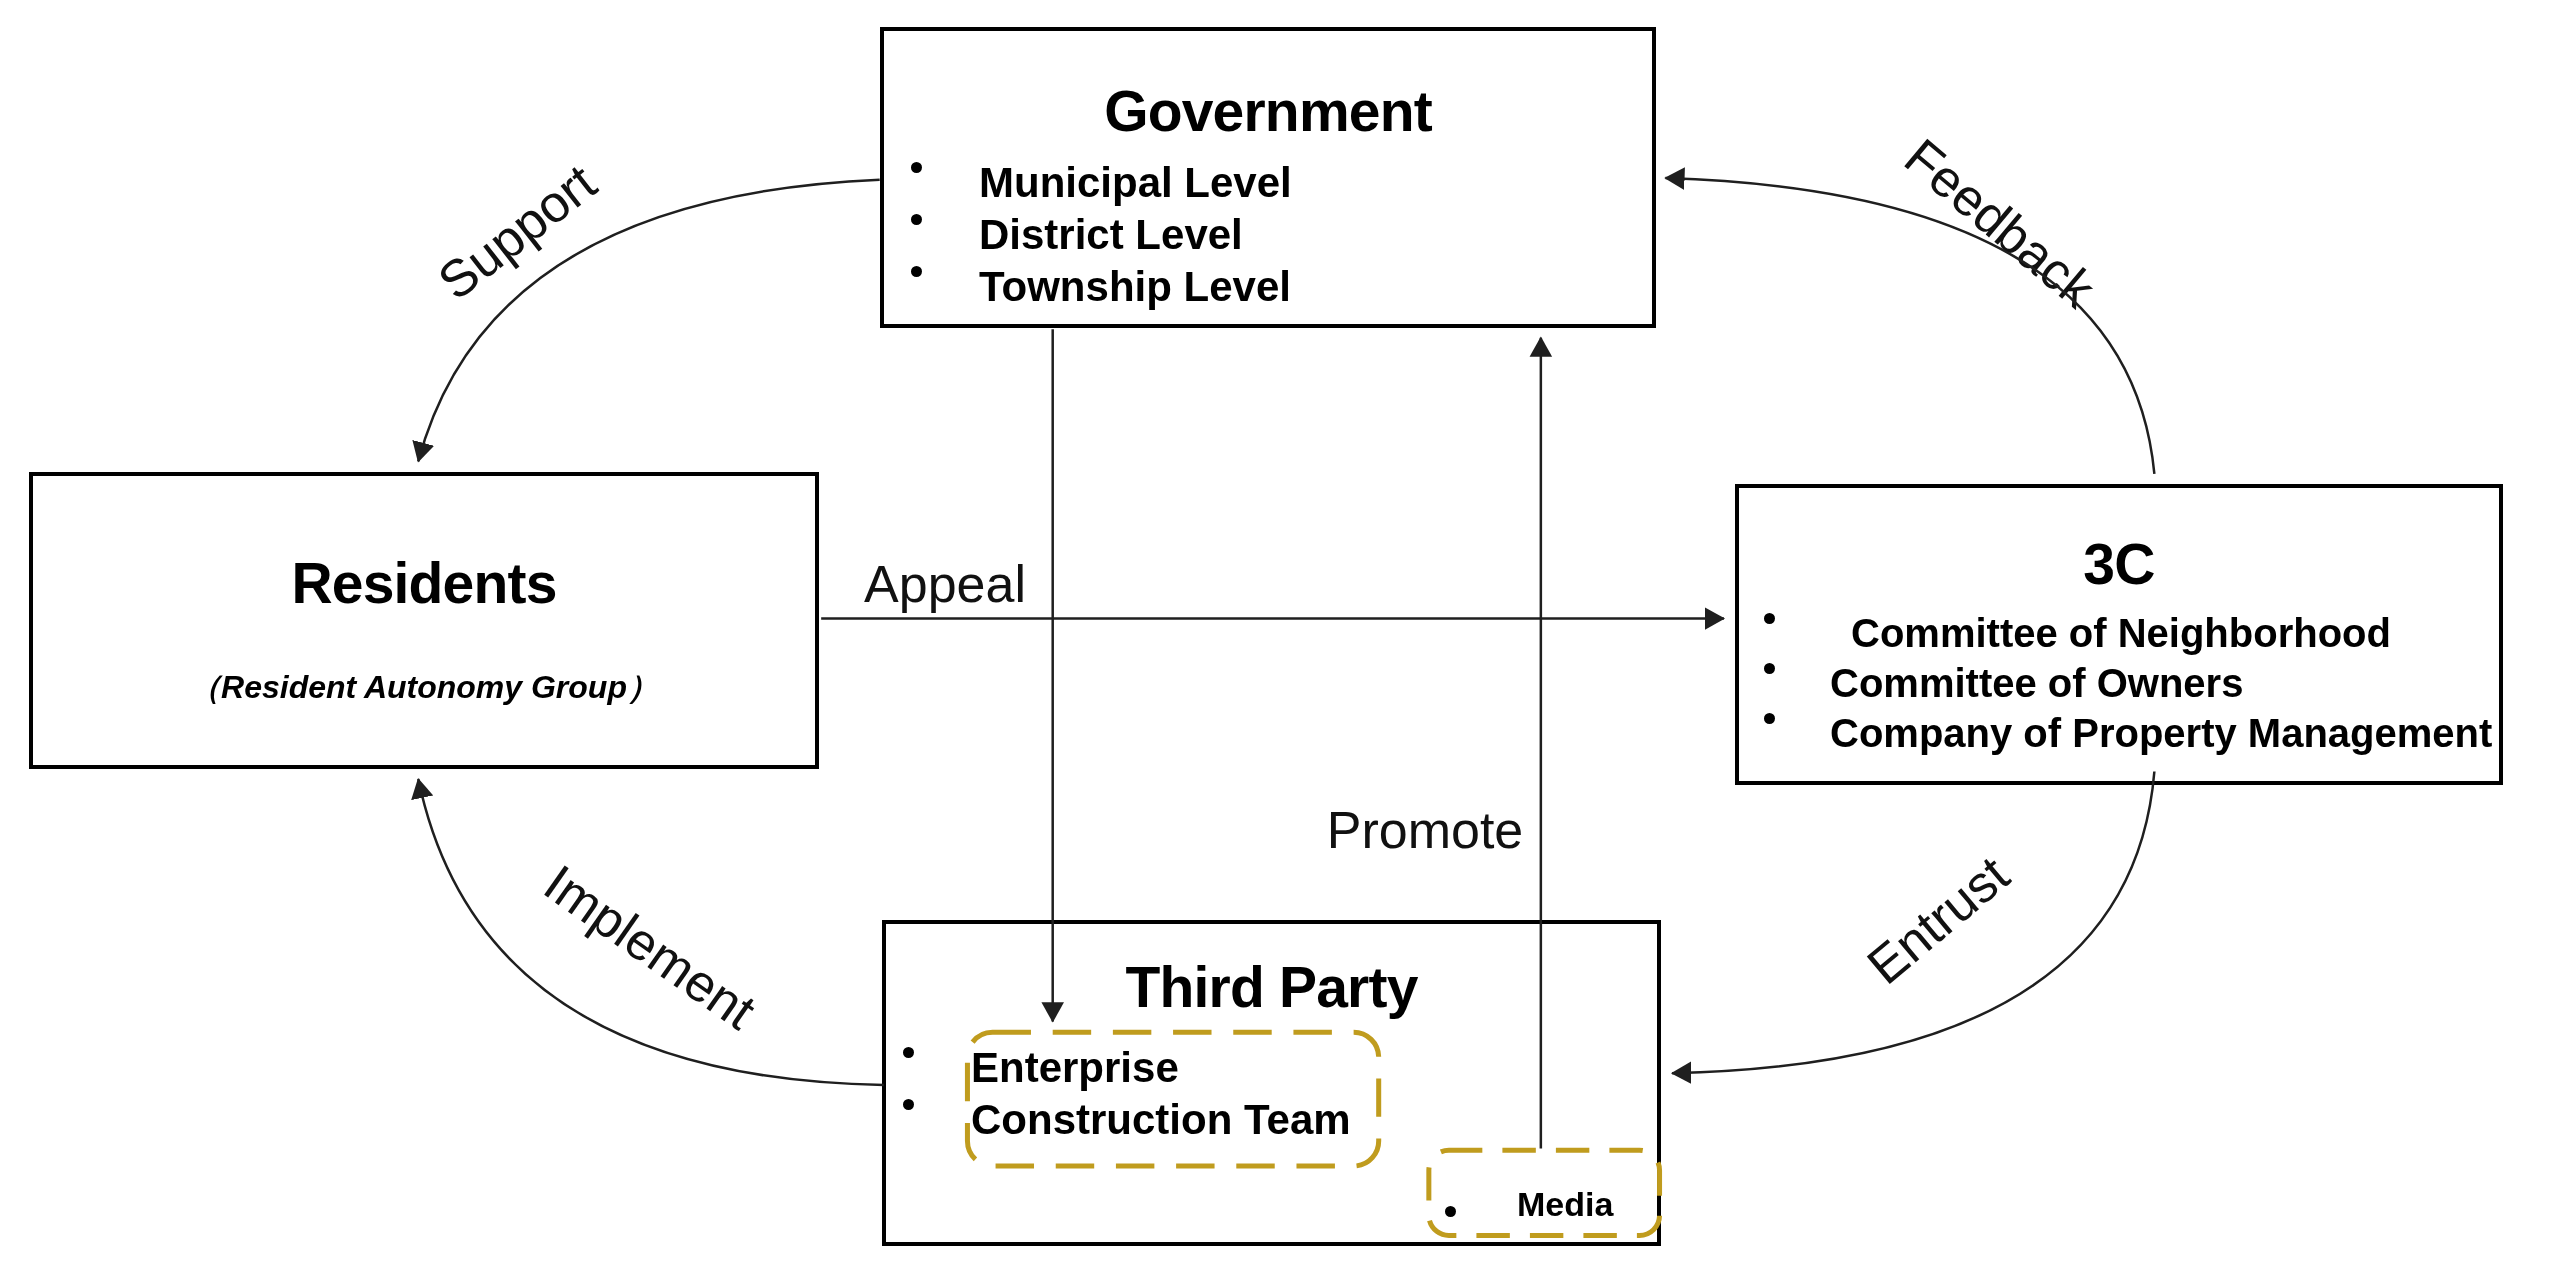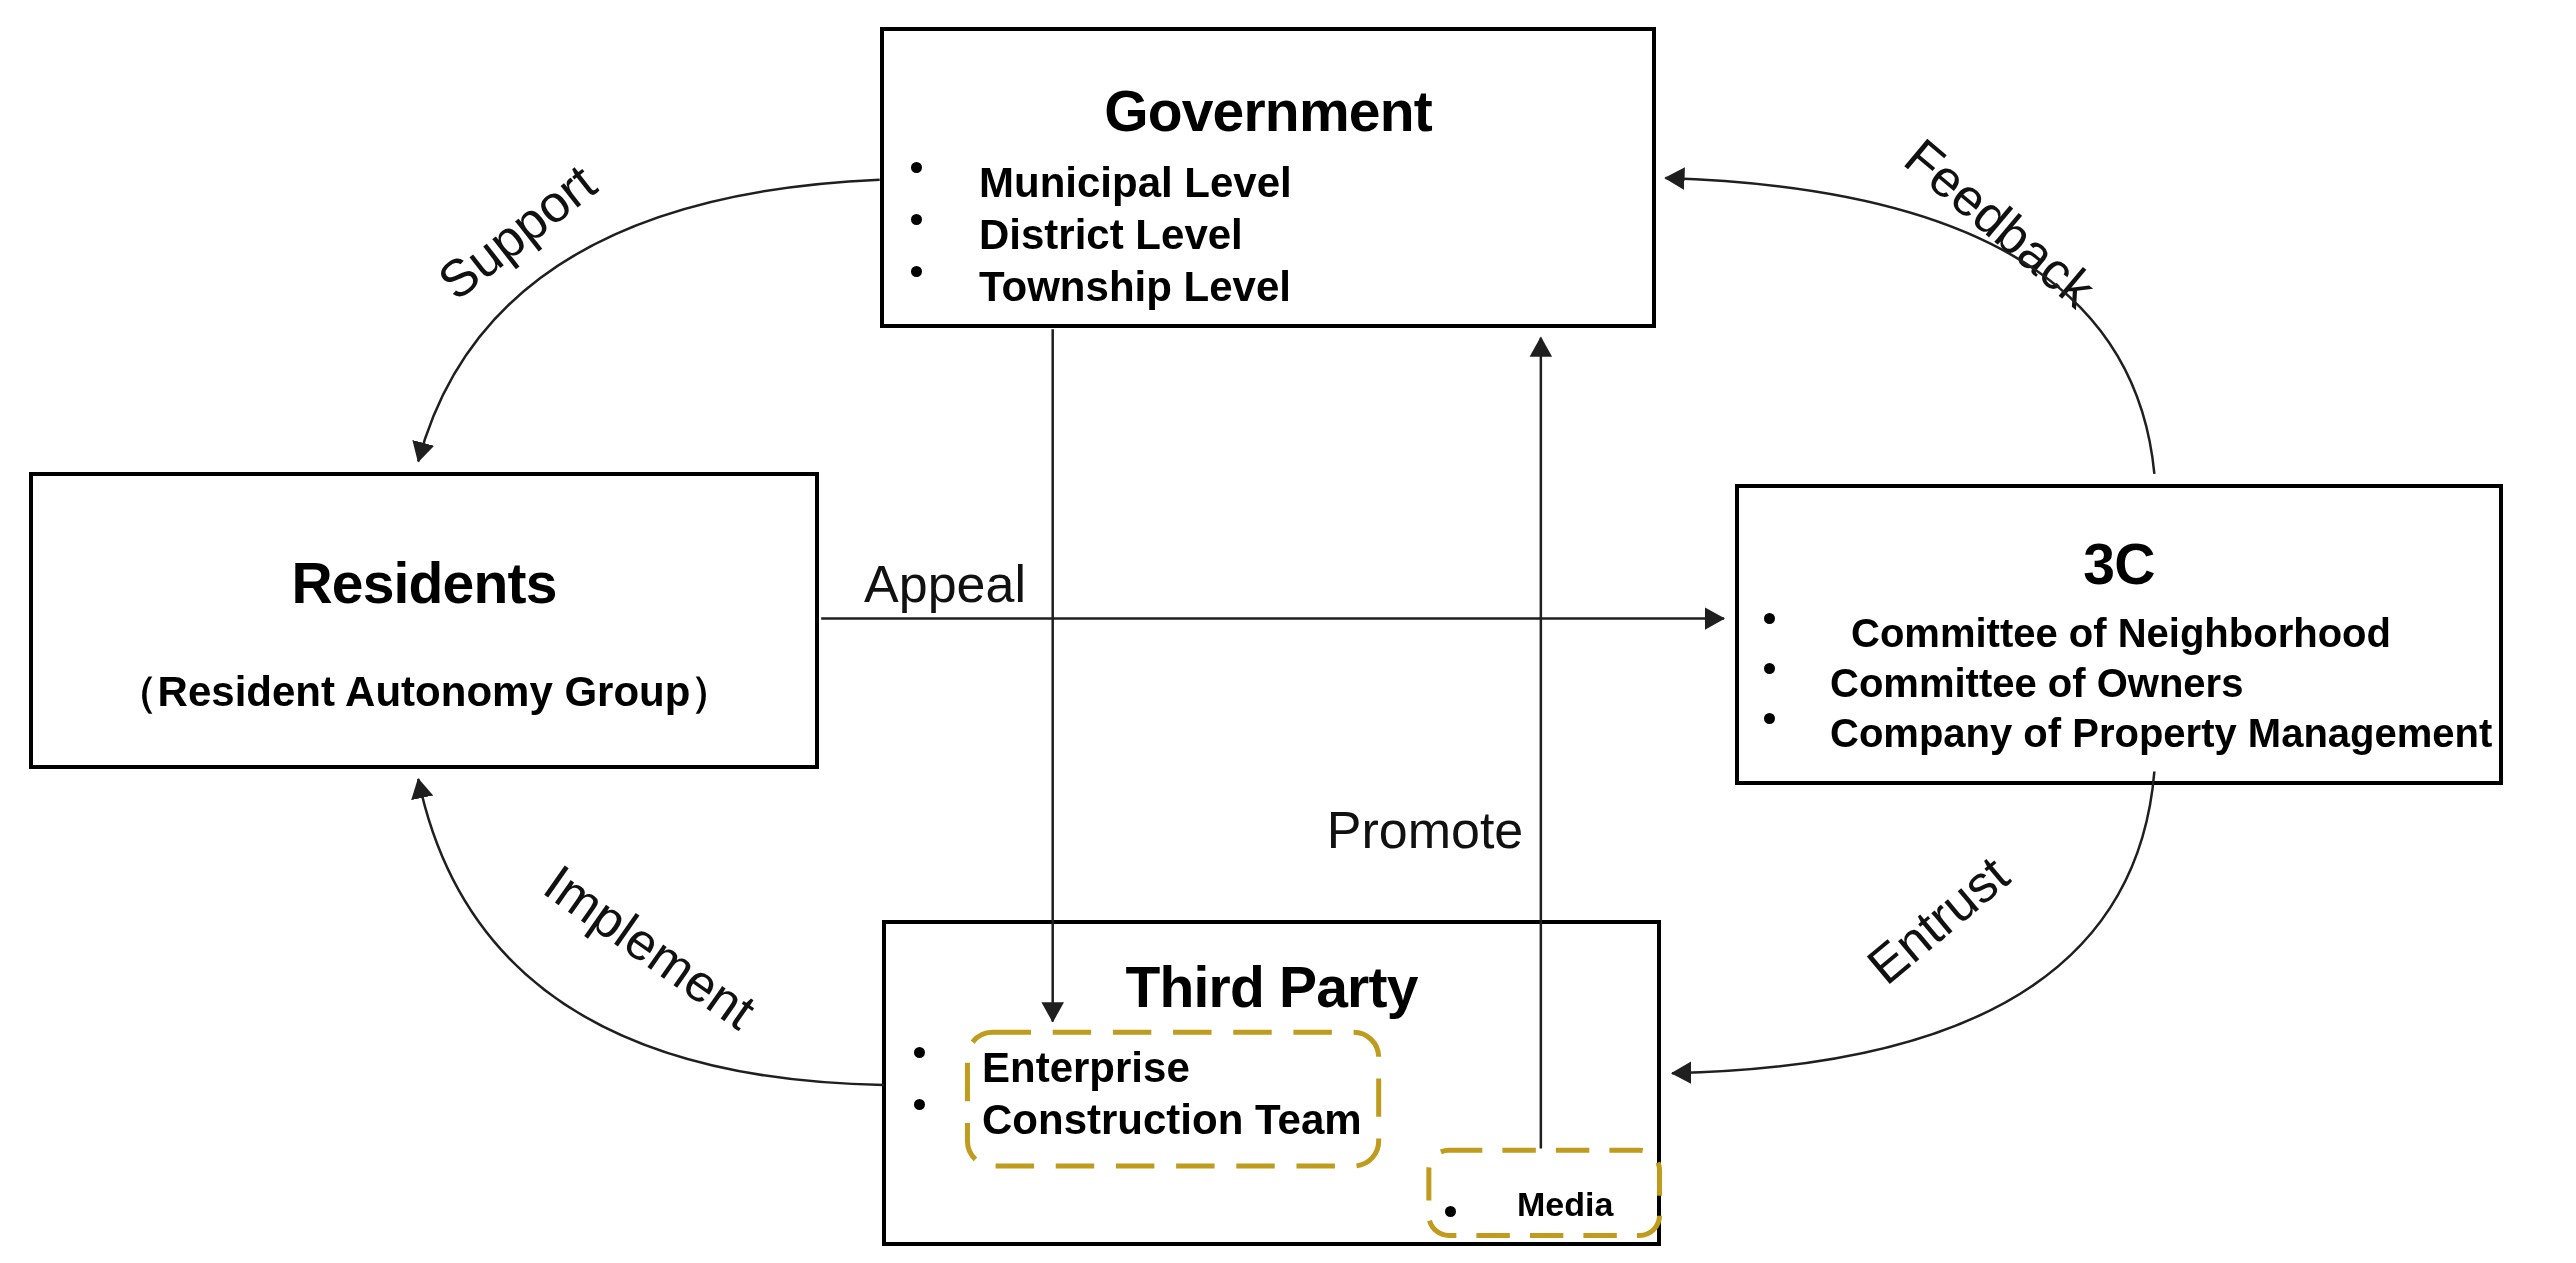--- a/index.html
+++ b/index.html
@@ -20,25 +20,26 @@
   }
   .node-title {
     font-size: 57px;
     font-weight: bold;
     text-align: center;
     line-height: 1.0;
     letter-spacing: -0.8px;
     white-space: nowrap;
   }
   .node-subtitle {
-    font-size: 42px;
+    font-size: 32px;
     font-weight: bold;
     text-align: center;
     line-height: 1.0;
     white-space: nowrap;
+    font-style: italic;
   }
   .item-list { display: block; }
   .item-row { display: flex; align-items: flex-start; }
   .gov-row, .tp-row { height: 52px; }
   .cc-row { height: 50px; }
   .dot {
     width: 11px; height: 11px;
     border-radius: 50%;
     background: #000;
     flex: 0 0 auto;
@@ -111,21 +112,21 @@
       </div>
       <div class="item-row cc-row">
         <span class="dot"></span>
         <span class="item-text cc-text" style="margin-left:55px;">Company of Property Management</span>
       </div>
     </div>
   </div>
 
   <div class="node" style="left:882px; top:920px; width:779px; height:326px;">
     <div class="node-title" style="margin-top:35px;">Third Party</div>
-    <div class="item-list" style="position:absolute; left:28px; top:123px;">
+    <div class="item-list" style="position:absolute; left:17px; top:123px;">
       <div class="item-row tp-row">
         <span class="dot"></span>
         <span class="item-text" style="margin-left:57px;">Enterprise</span>
       </div>
       <div class="item-row tp-row">
         <span class="dot"></span>
         <span class="item-text" style="margin-left:57px;">Construction Team</span>
       </div>
     </div>
 

